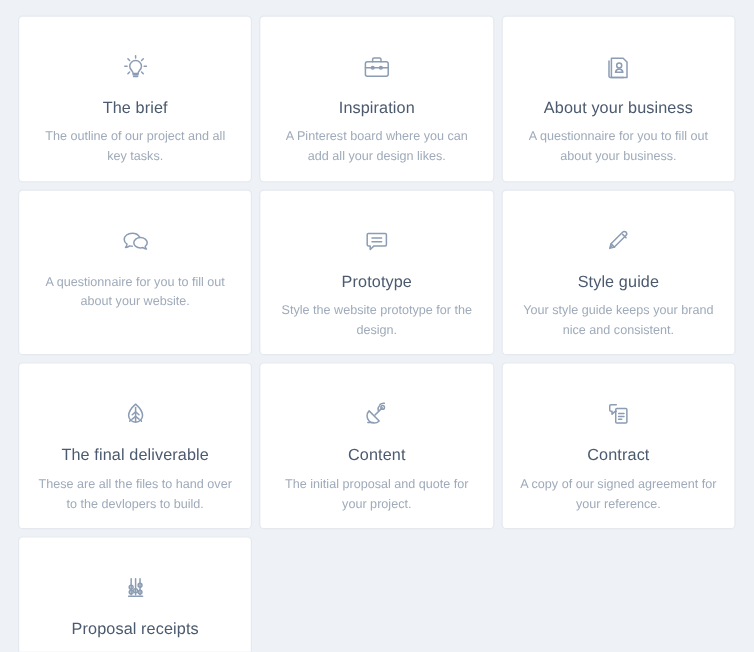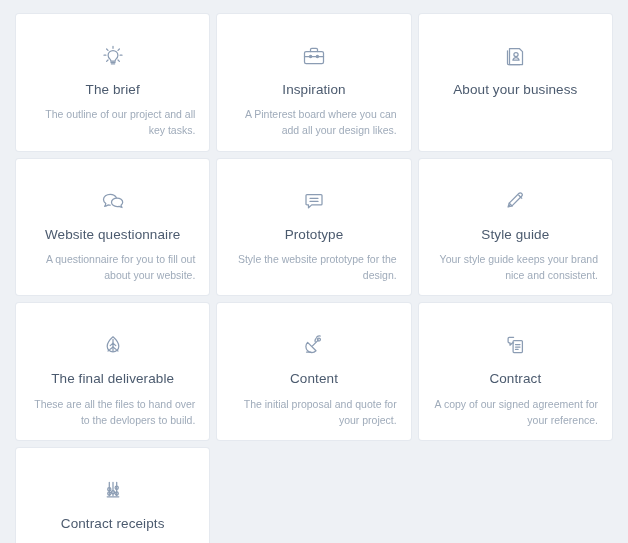--- a/index.html
+++ b/index.html
@@ -65,21 +65,20 @@
     line-height: 1.2;
   }
 
   .card-desc {
     font-size: 10.5px;
     color: #9fabba;
     line-height: 1.55;
     margin: 0;
     max-width: 172px;
     font-weight: 400;
-    text-align: right;
   }
 </style>
 </head>
 <body>
 
 <div class="dashboard-grid">
 
   <div class="card">
     <div class="card-icon">
       <svg width="30" height="30" viewBox="0 0 30 30">
@@ -109,30 +108,30 @@
   <div class="card">
     <div class="card-icon">
       <svg width="30" height="30" viewBox="0 0 30 30">
         <path d="M9.5 7.5h9.8l3.2 3.1v12.9H9.5z"></path>
         <path d="M7.5 9.8v12.8c0 0.5 0.4 0.9 0.9 0.9h11.4"></path>
         <circle cx="16" cy="13.6" r="2.1"></circle>
         <path d="M12.9 19.2c0.4-1.6 1.6-2.6 3.1-2.6s2.7 1 3.1 2.6z"></path>
       </svg>
     </div>
     <div class="card-title">About your business</div>
+    <div class="card-desc">A questionnaire for you to fill out about your business.</div>
   </div>
 
   <div class="card">
     <div class="card-icon">
       <svg width="30" height="30" viewBox="0 0 30 30">
         <path d="M18.3 11.6c-0.9-1.9-3.3-3.3-6.1-3.3-3.7 0-6.7 2.3-6.7 5.2 0 1.6 0.9 3 2.3 4-0.1 1-0.5 2-1.2 2.8 1.3-0.2 2.5-0.7 3.4-1.4 0.7 0.2 1.4 0.3 2.2 0.3"></path>
         <path d="M24.7 16.3c0-2.4-2.5-4.3-5.6-4.3s-5.6 1.9-5.6 4.3 2.5 4.3 5.6 4.3c0.7 0 1.4-0.1 2-0.3 0.8 0.6 1.8 1 2.9 1.2-0.6-0.7-0.9-1.5-1-2.3 1.1-0.8 1.7-1.8 1.7-2.9z"></path>
       </svg>
     </div>
-    <div class="card-title">Website questionnaire</div>
     <div class="card-desc">A questionnaire for you to fill out about your website.</div>
   </div>
 
 
 
   <div class="card">
     <div class="card-icon">
       <svg width="30" height="30" viewBox="0 0 30 30">
         <path d="M8 8.5h14c0.6 0 1 0.4 1 1v8.4c0 0.6-0.4 1-1 1h-9.3l-3.2 3v-3H8c-0.6 0-1-0.4-1-1V9.5c0-0.6 0.4-1 1-1z"></path>
         <path d="M11 12.3h8M11 15.4h8"></path>
@@ -200,17 +199,17 @@
       <svg width="30" height="30" viewBox="0 0 30 30">
         <path d="M11.3 7.3v13.4M15 7.3v13.4M18.7 7.3v13.4"></path>
         <circle cx="11.3" cy="14.3" r="1.6"></circle>
         <circle cx="11.3" cy="18.4" r="1.6"></circle>
         <circle cx="15" cy="17.2" r="1.6"></circle>
         <circle cx="18.7" cy="12.7" r="1.6"></circle>
         <circle cx="18.7" cy="18.4" r="1.6"></circle>
         <path d="M9.2 21.8h11.6"></path>
       </svg>
     </div>
-    <div class="card-title">Contract receipts</div>
+    <div class="card-title">Proposal receipts</div>
     <div class="card-desc">Keep up to date with all payments made and download receipts.</div>
   </div>
 
 </div>
 
 </body></html>

